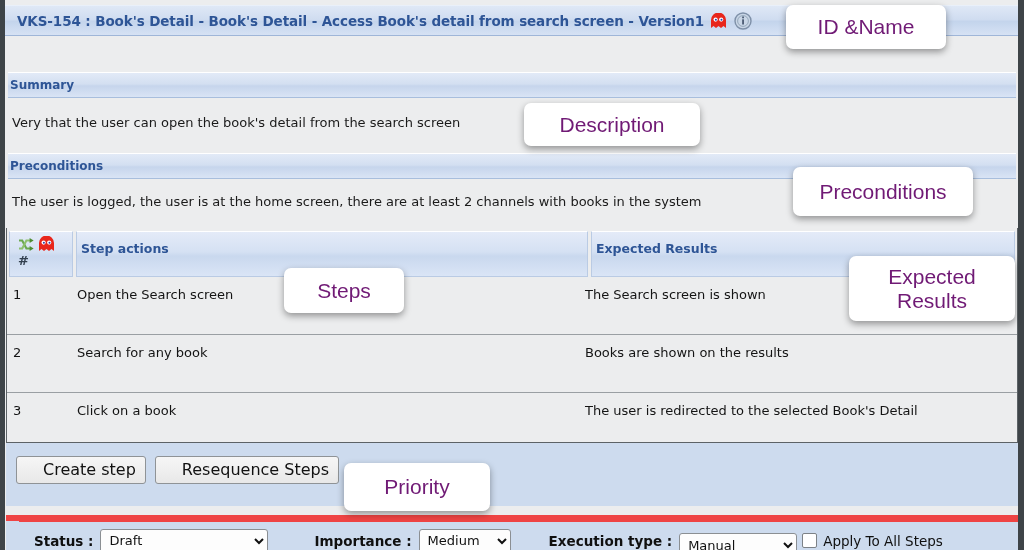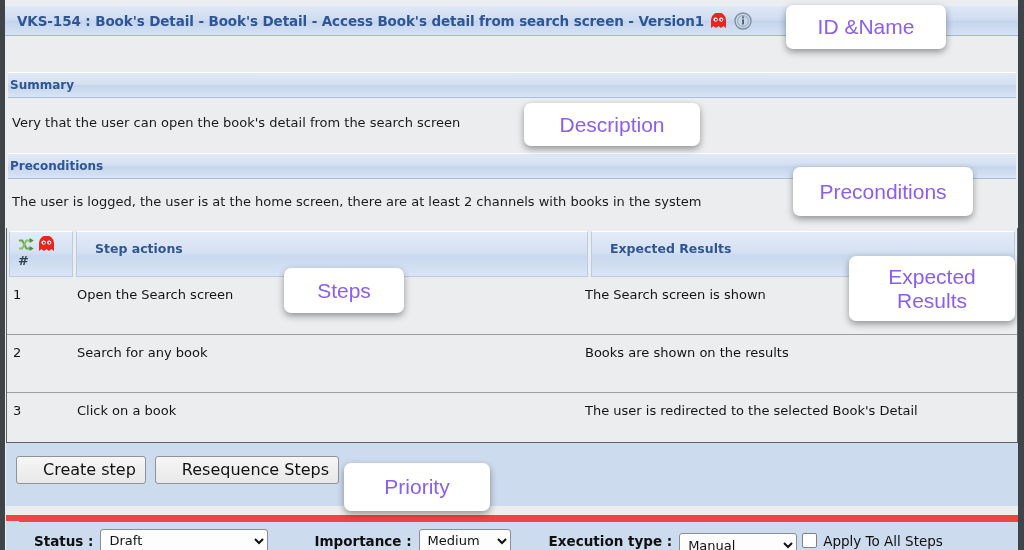--- a/index.html
+++ b/index.html
@@ -118,21 +118,21 @@
     position: relative;
     margin-right: 3px;
   }
   .th-num { width: 64px; padding: 4px 0 0 8px; }
   .th-actions { width: 512px; }
   .th-expected { flex: 1; margin-right: 0; }
   .th-label {
     font-size: 12.5px;
     font-weight: bold;
     color: #2e5596;
-    padding-left: 18px;
+    padding-left: 4px;
     padding-top: 9px;
   }
   .hash {
     font-size: 13px;
     font-weight: bold;
     color: #33404f;
     margin-top: 1px;
   }
   .icon-row { display: flex; align-items: center; gap: 3px; height: 16px; }
 
@@ -226,21 +226,21 @@
     position: absolute;
     background: #ffffff;
     border-radius: 7px;
     box-shadow: 0 3px 7px rgba(0,0,0,0.38);
     display: flex;
     align-items: center;
     justify-content: center;
     text-align: center;
     font-family: "Liberation Sans", "DejaVu Sans", sans-serif;
     font-size: 21px;
-    color: #8b5cf6;
+    color: #701a75;
     line-height: 1.12;
     z-index: 40;
   }
 </style>
 </head>
 <body>
 
 <div id="app">
 
   <div class="frame-edge-left"></div>

